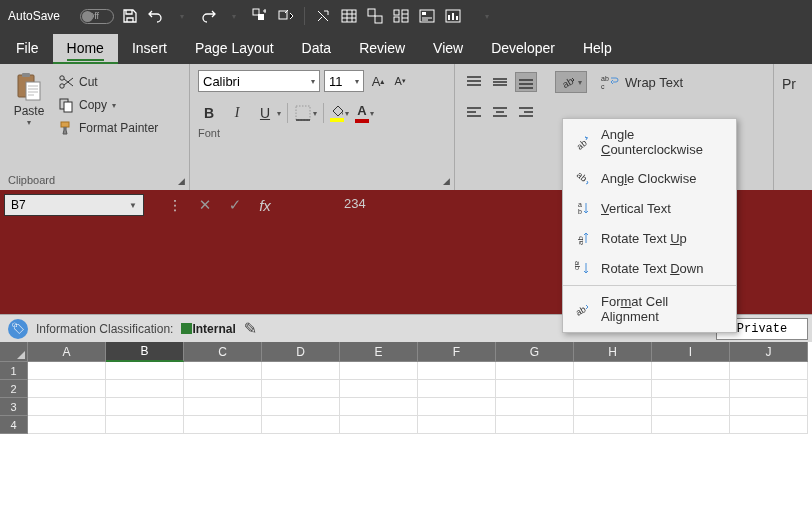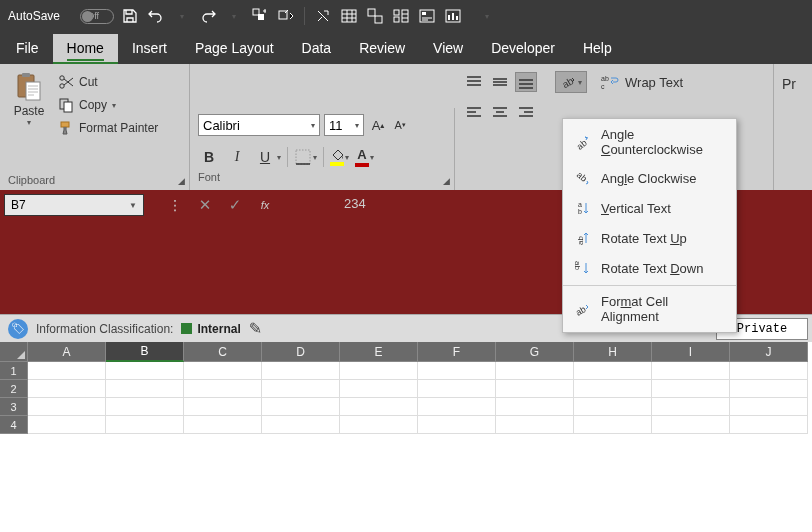--- a/index.html
+++ b/index.html
@@ -65,29 +65,29 @@
 .dd-item { display:flex; align-items:center; gap:10px; padding:6px 10px; font-size:13px; color:#333; cursor:pointer; }
 .dd-sep { height:1px; background:#ccc; margin:2px 0; }
 .dd-item u { text-decoration: underline; }
 .dd-icon { width:18px; height:18px; display:flex; align-items:center; justify-content:center; flex-shrink:0;}
 
 
 .formula-area { background:#7f1d1d; height:124px; position:relative; }
 .name-box { position:absolute; left:4px; top:4px; width:140px; height:22px; background:#e8e8e8; border:1px solid #333; display:flex; align-items:center; justify-content:space-between; padding:0 6px; font-size:12px; cursor:pointer;}
 .fx-icons { position:absolute; left:160px; top:4px; display:flex; gap:0; align-items:center; height:22px; }
 .fx-btn { width:30px; height:22px; display:flex; align-items:center; justify-content:center; cursor:pointer; color:#999; font-size:15px;}
-.fx-btn.fx { font-style:italic; font-size:11px; color:#ccc;}
+.fx-btn.fx { font-style:italic; font-size:15px; color:#ccc;}
 .formula-input { position:absolute; left:338px; top:4px; right:4px; height:22px; background:transparent; color:#ccc; font-size:13px; padding:2px 6px;}
 .vdots{ position:absolute; left:168px; top:7px; color:#ccc; font-size:14px; letter-spacing:0;}
 
 
 .class-bar { background:#dcdcdc; height:28px; display:flex; align-items:center; padding:0 8px; gap:8px; position:relative; border-top:1px solid #aaa;}
 .shield { width:20px; height:20px; border-radius:50%; background:#4a90d9; display:flex; align-items:center; justify-content:center; color:#fff; font-size:11px;}
 .class-label { font-size:12px; color:#444; }
-.class-val { display:flex; align-items:center; gap:5px; font-size:12px; color:#222; font-weight:bold;}
+.class-val { display:flex; align-items:center; font-size:12px; color:#222; font-weight:bold;}
 .class-sq { width:11px; height:11px; background:#2e7d32; }
 .pencil { cursor:pointer; color:#444; }
 .private-btn { position:absolute; right:4px; top:3px; width:92px; height:22px; background:#fff; border:1px solid #888; font-size:12px; display:flex; align-items:center; justify-content:center; cursor:pointer;font-family:Liberation Mono, monospace;}
 
 
 .grid-area { position:relative; }
 .col-headers { display:flex; height:20px; }
 .corner { width:28px; background:#6a6a6a; border-right:1px solid #888; border-bottom:1px solid #888; display:flex; align-items:flex-end; justify-content:flex-end; padding:2px;}
 .corner::after{content:''; width:0; height:0; border-left:8px solid transparent; border-bottom:8px solid #ccc;}
 .col-h { width:78px; background:#6a6a6a; color:#eee; font-size:12px; display:flex; align-items:center; justify-content:center; border-right:1px solid #888; border-bottom:1px solid #888; cursor:pointer;}
@@ -233,21 +233,21 @@
               <path d="M6 7v3l-1 4h4l-1-4V7" fill="#888" stroke="#555"></path>
             </svg>
           <span>Format Painter</span>
         </div>
       </div>
     </div>
     <div class="group-label">Clipboard</div>
     <span class="group-dlg">◢</span>
   </div>
 
-  <div class="ribbon-group" style="width:265px;margin-top:44px;">
+  <div class="ribbon-group" style="width:265px;">
     <div style="display:flex; flex-direction:column;">
       <div class="font-top">
         <div class="font-name">
             <span>Calibri</span>
             <span class="dd-arrow">▾</span>
           </div>
         <div class="font-size">
             <span>11</span>
             <span class="dd-arrow">▾</span>
           </div>

